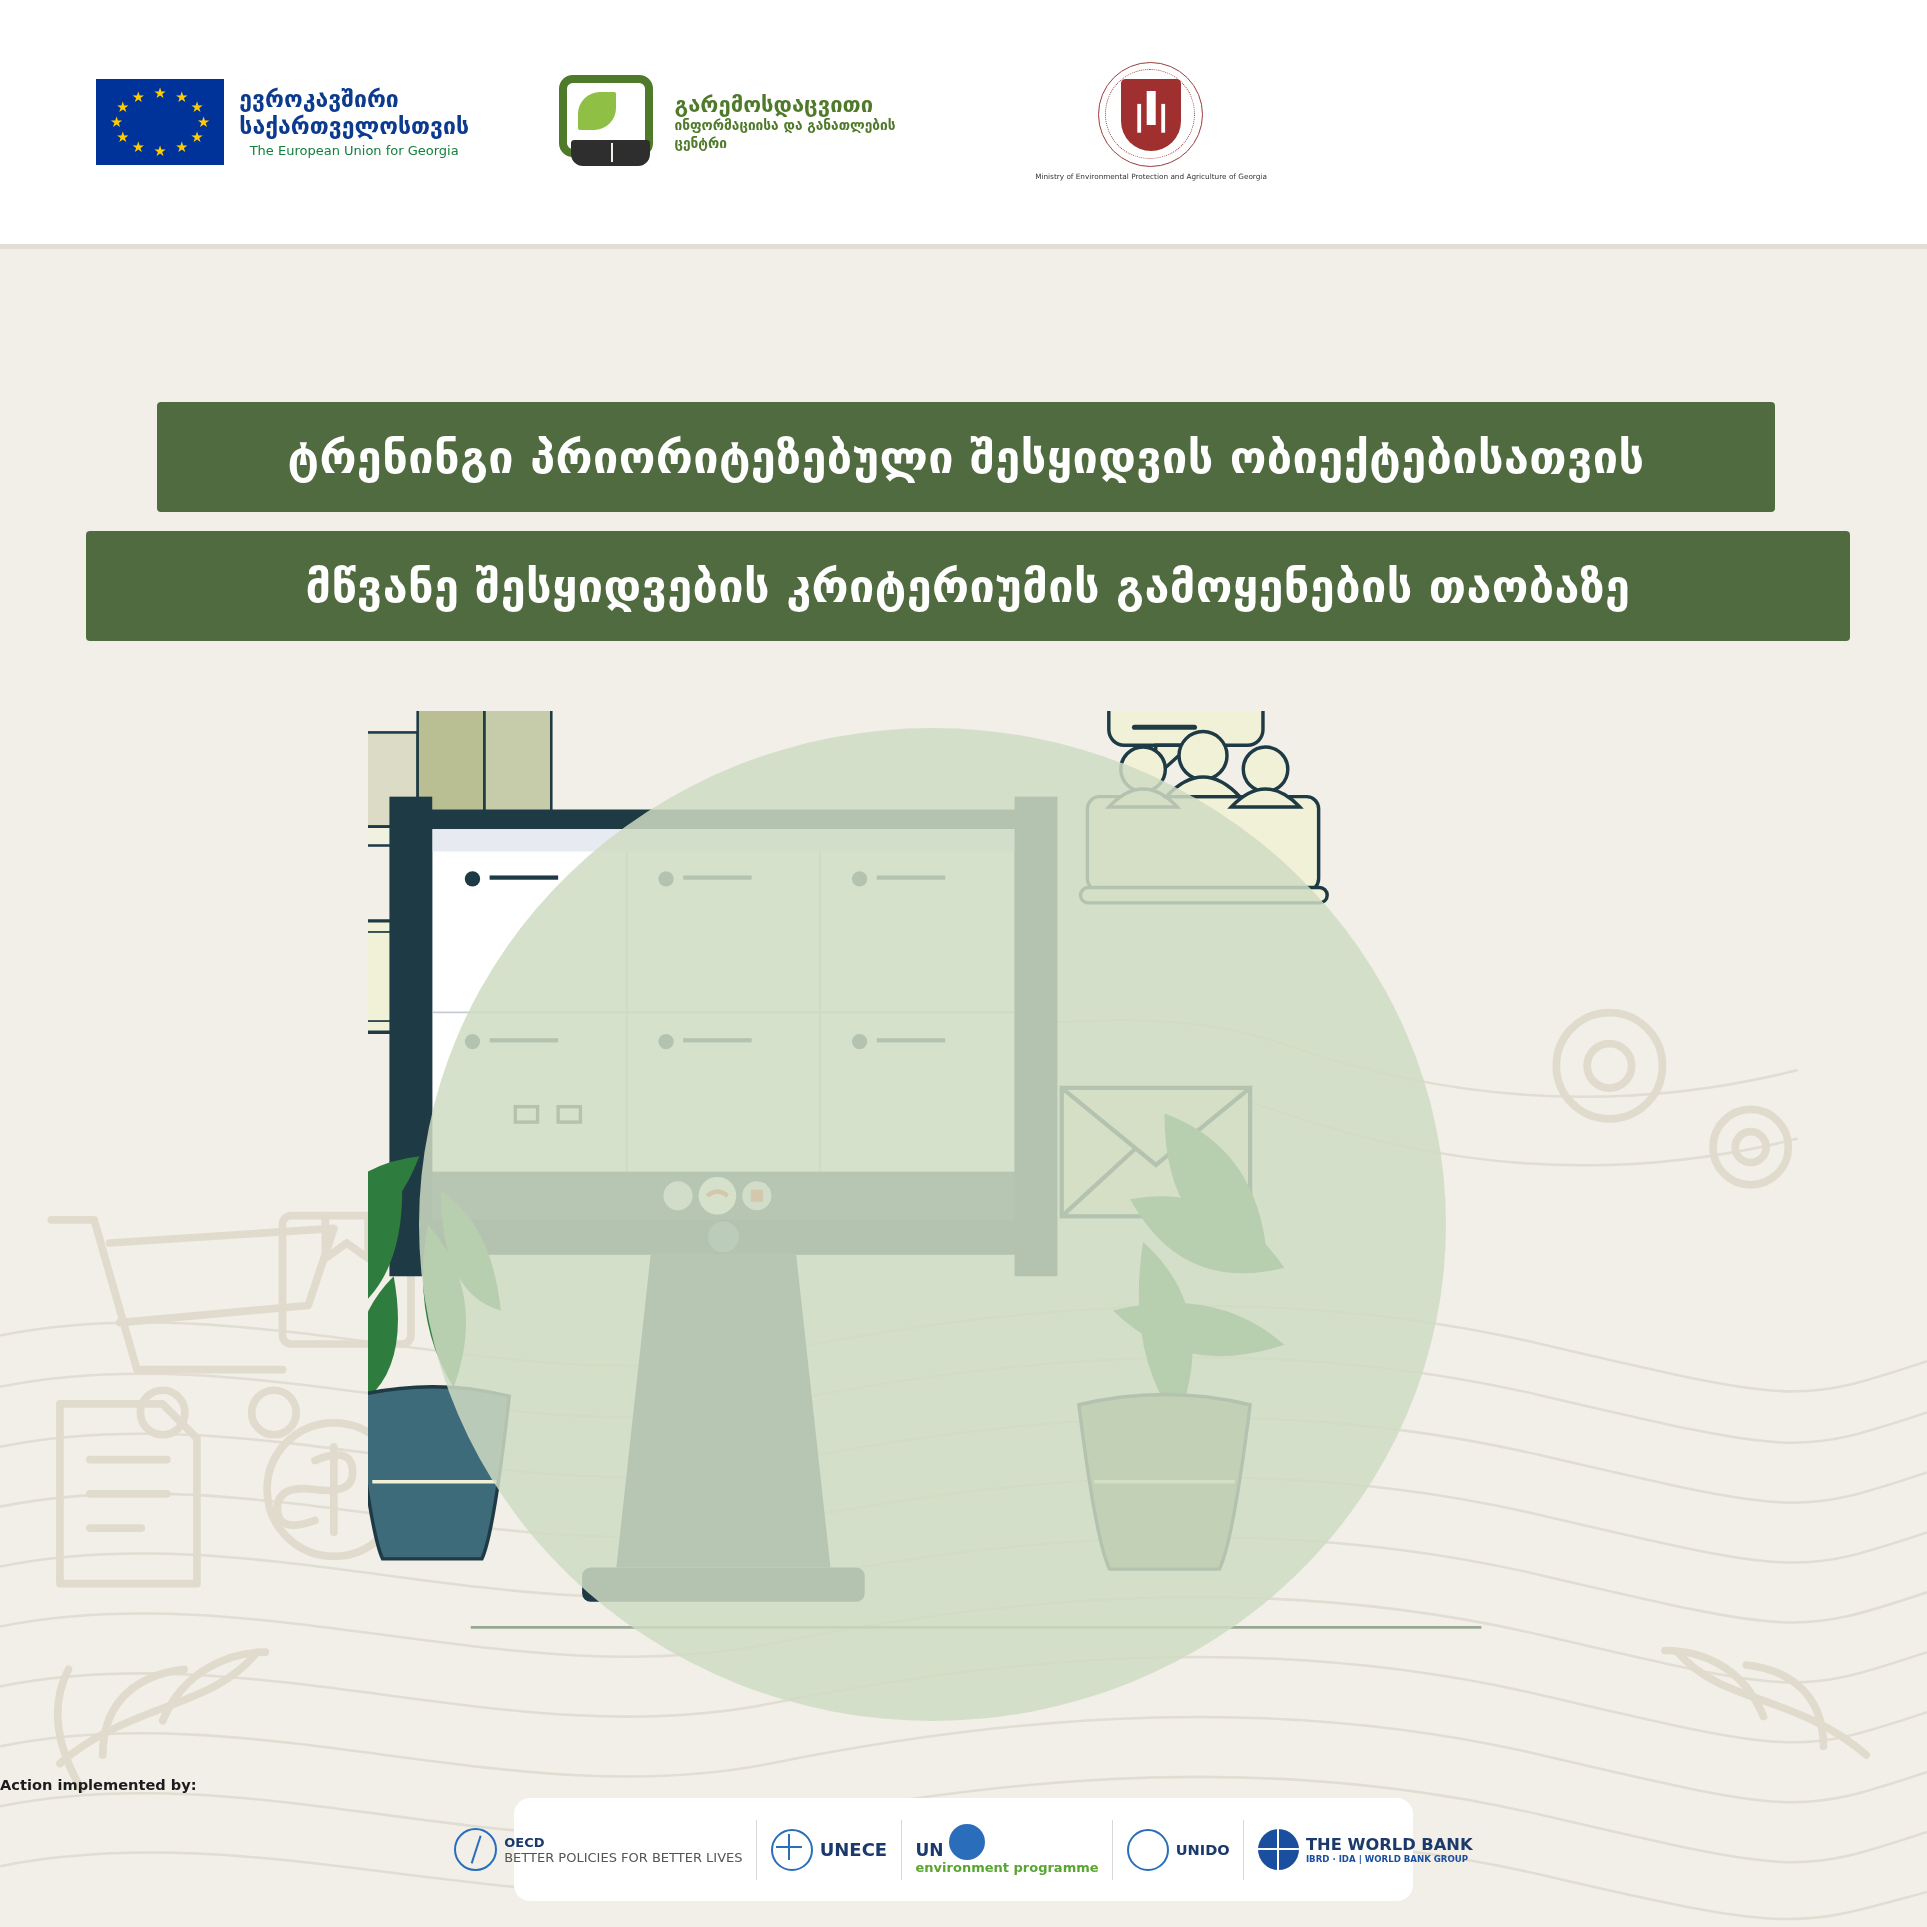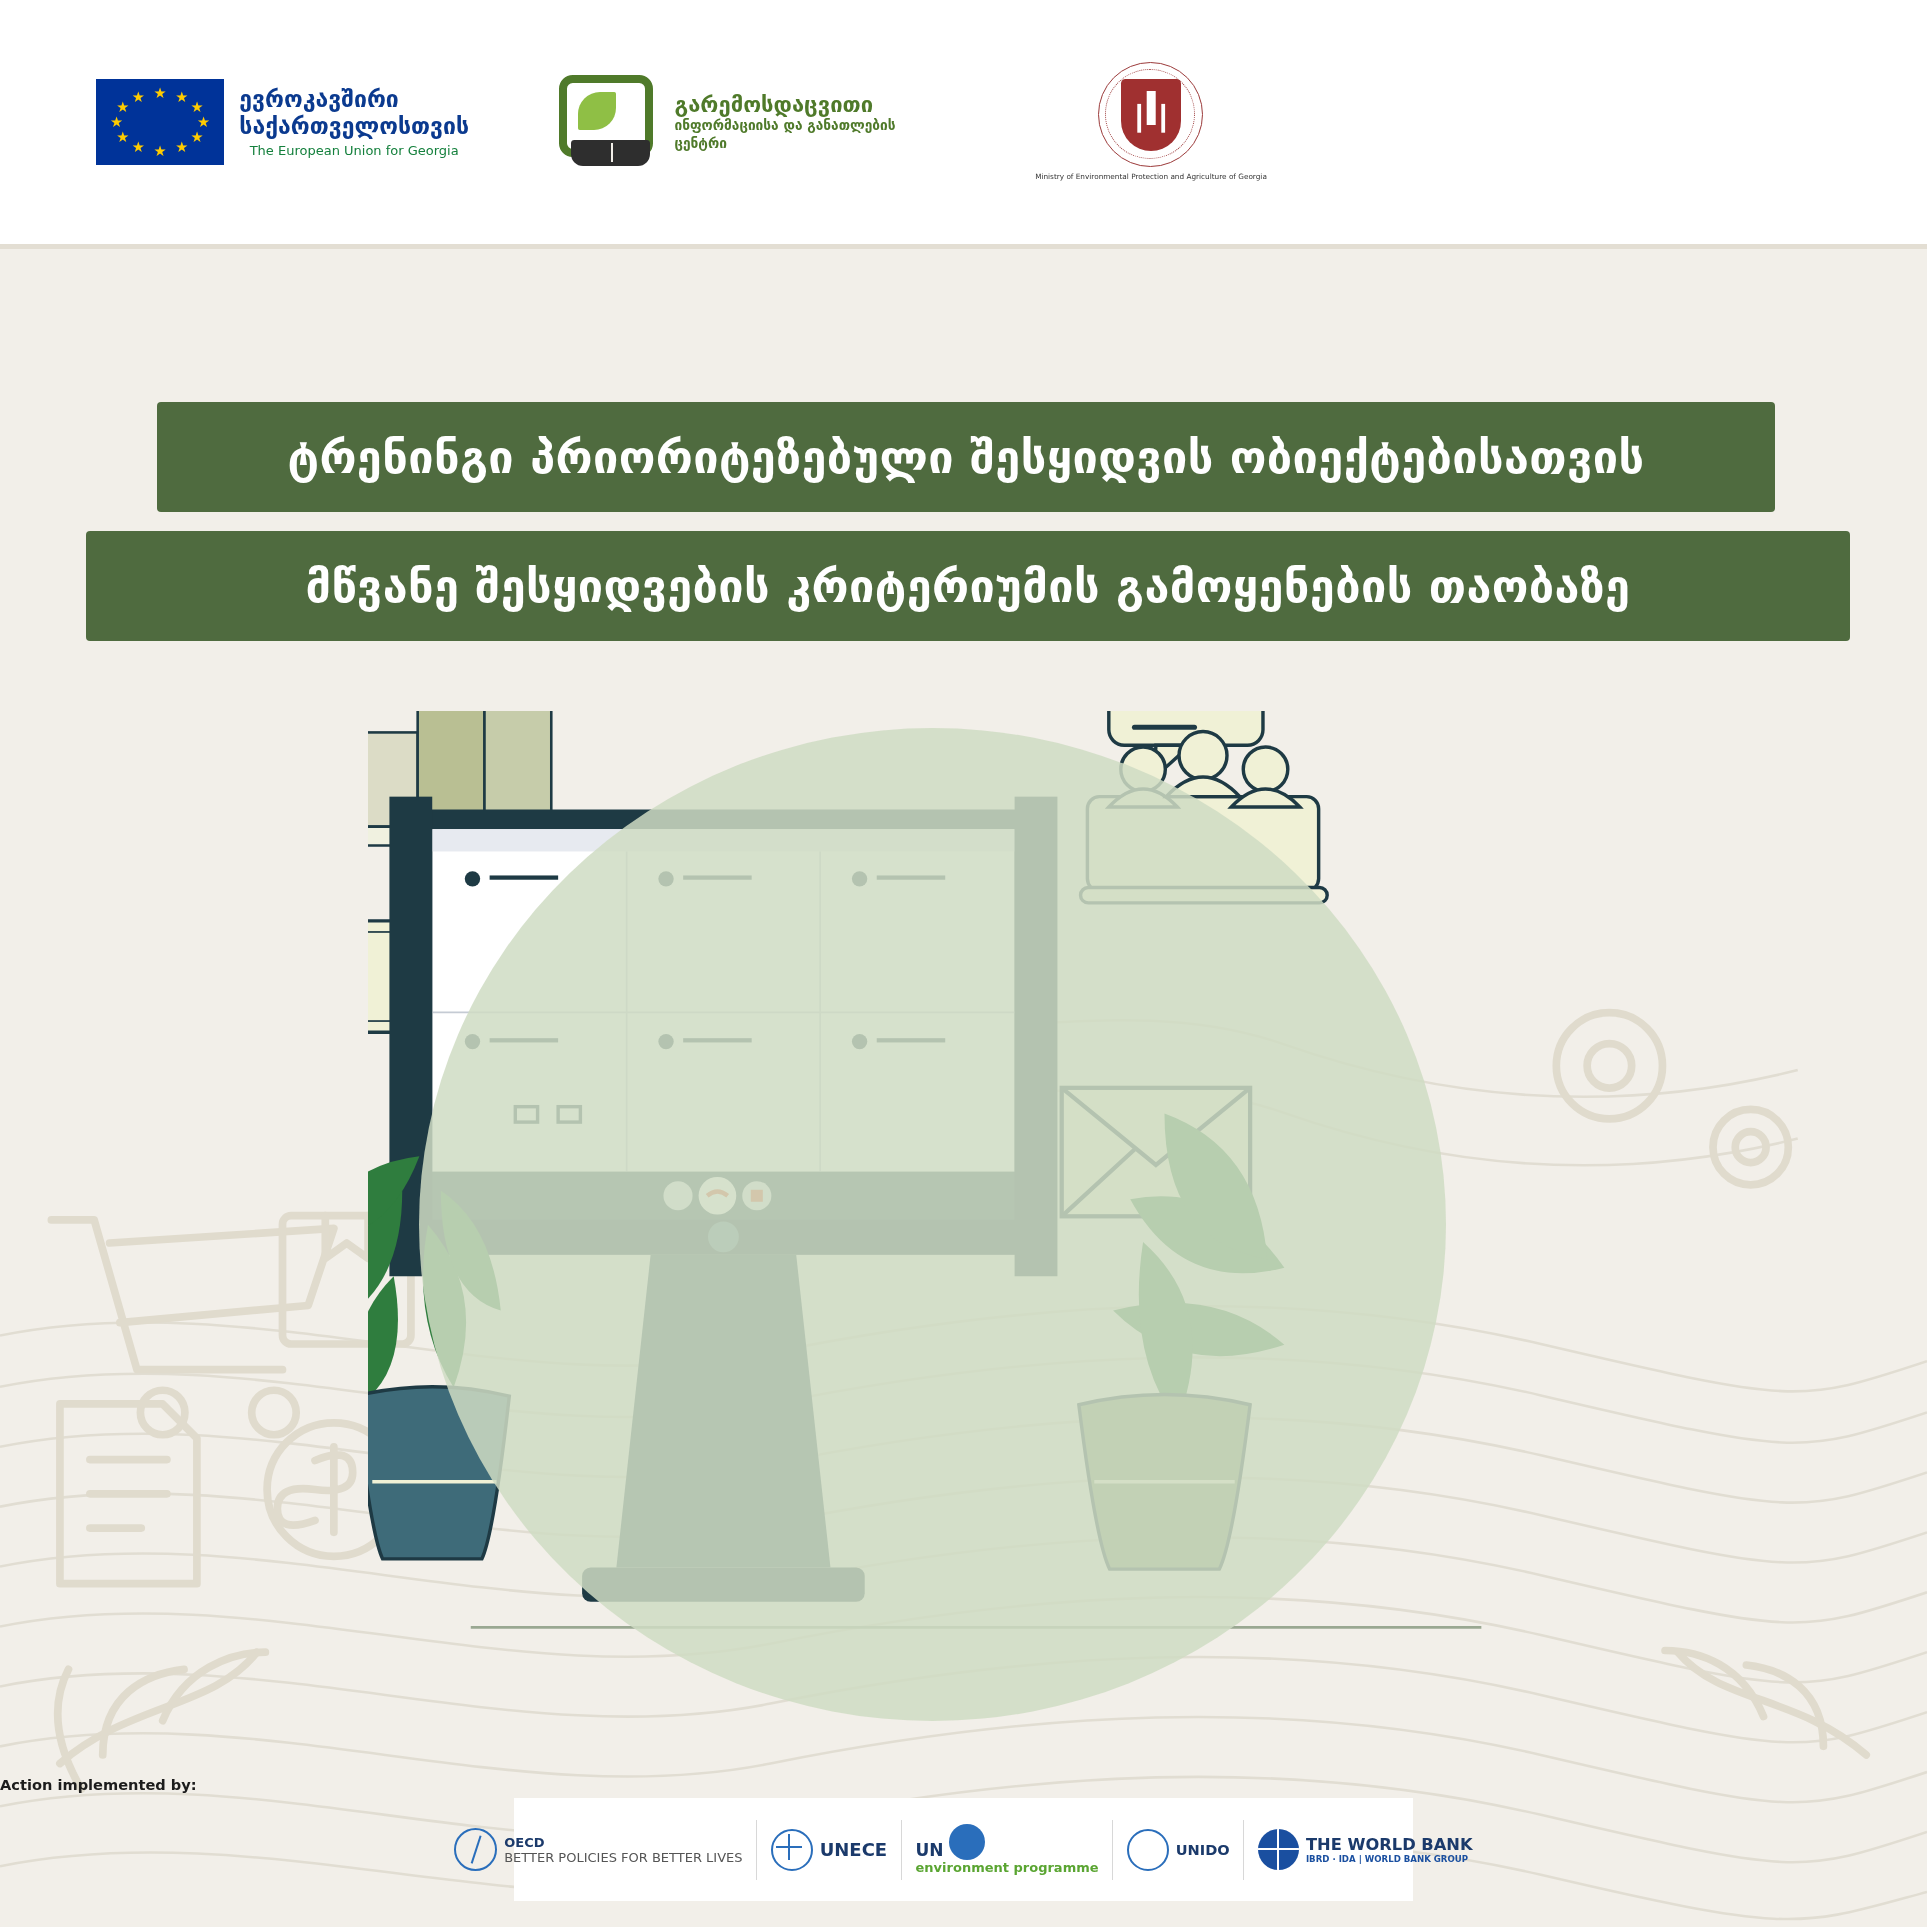--- a/index.html
+++ b/index.html
@@ -215,20 +215,21 @@
   
   .impl-band {
     position: absolute;
     left: 514px; top: 1798px;
     width: 899px; height: 103px;
     background: #ffffff;
     display: flex;
     align-items: center;
     justify-content: center;
     gap: 0px;
+    border-radius: 16px;
   }
   .impl-caption {
     position: absolute;
     left: 0; top: 1776px;
     width: 1927px;
     font-size: 14.6px;
     font-weight: 700;
     color: #1c1c1c;
   }
   .impl-item {

